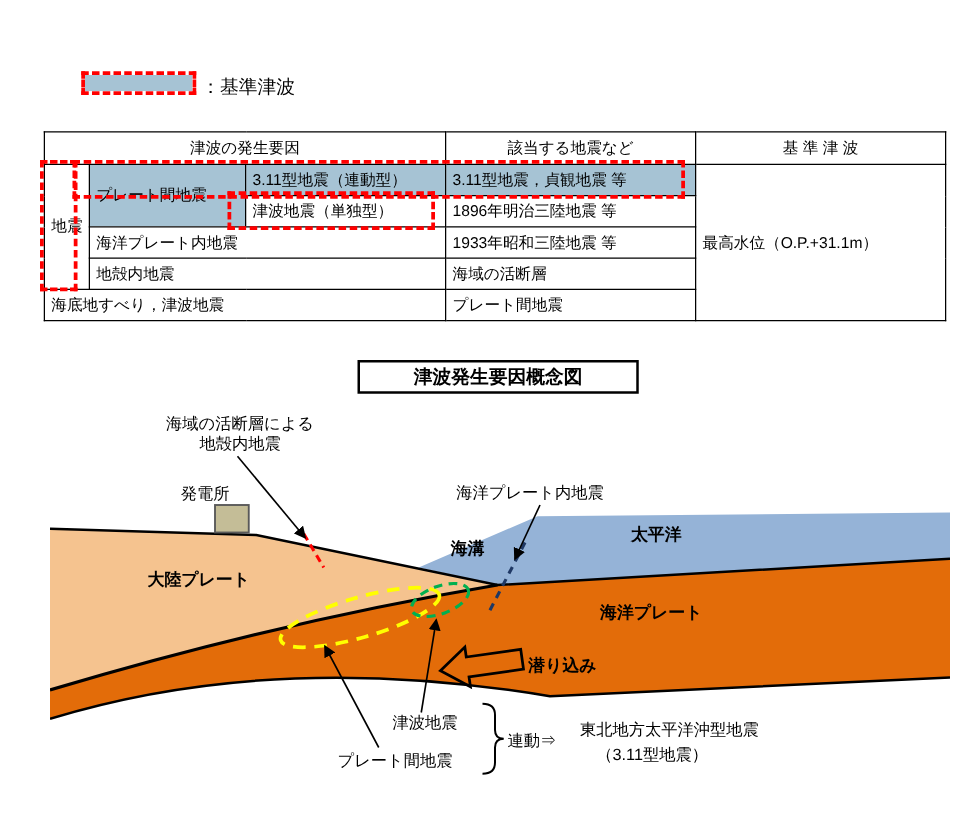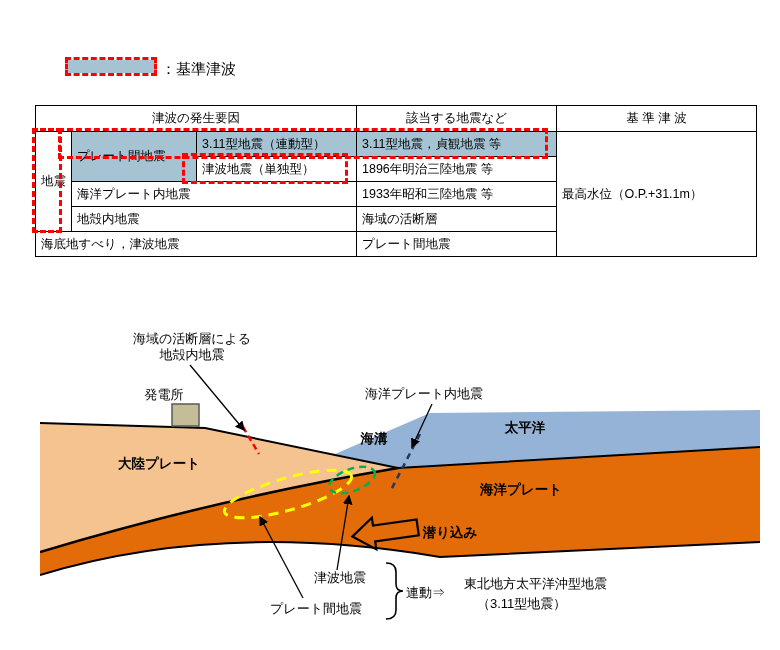--- a/index.html
+++ b/index.html
@@ -79,20 +79,21 @@
       <td colspan="3">海底地すべり，津波地震</td>
       <td>プレート間地震</td>
     </tr>
   </tbody>
     </table>
 
   <div class="ov" id="ov-earthquake"></div>
   <div class="ov" id="ov-row1"></div>
   <div class="ov" id="ov-single"></div>
 
+  <div class="title-box" id="diagram-title">津波発生要因概念図</div>
 
   <svg id="diagram" width="720" height="330" viewBox="0 0 720 330">
     <defs>
       <marker id="arr" viewBox="0 0 10 10" refX="8.5" refY="5" markerWidth="7.5" markerHeight="7.5" orient="auto-start-reverse">
         <path d="M0,0 L10,5 L0,10 z" fill="#000"></path>
       </marker>
     </defs>
 
     <path d="M0,103 L165,108 L358,148 Q180,178 0,232 Z" stroke="none" fill="#f5c38f"></path>
     <path d="M358,148 L720,127 L720,222 L400,237 Q180,200 0,255 L0,232 Q180,178 358,148 Z" stroke="none" fill="#e36c09"></path>

